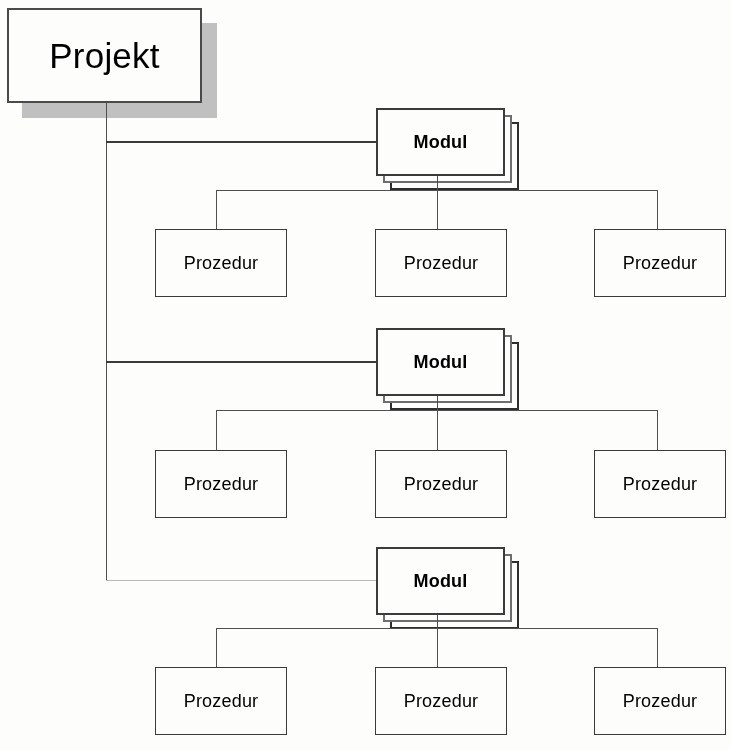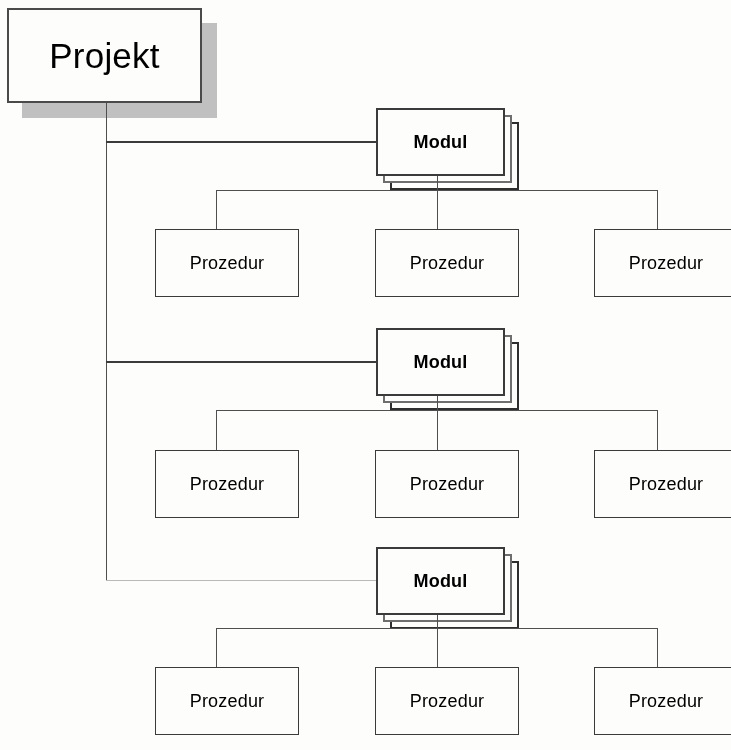--- a/index.html
+++ b/index.html
@@ -87,21 +87,21 @@
     left: 0;
     width: 129px;
     font-size: 18px;
     font-weight: 700;
     text-align: center;
   }
 
   
   .proz-node {
     position: absolute;
-    width: 144px;
+    width: 132px;
     height: 68px;
     background: #fdfdfb;
     border: 1px solid #3b3b3b;
     box-sizing: border-box;
   }
   .proz-node .node-label {
     font-size: 18px;
     font-weight: 400;
   }
 

